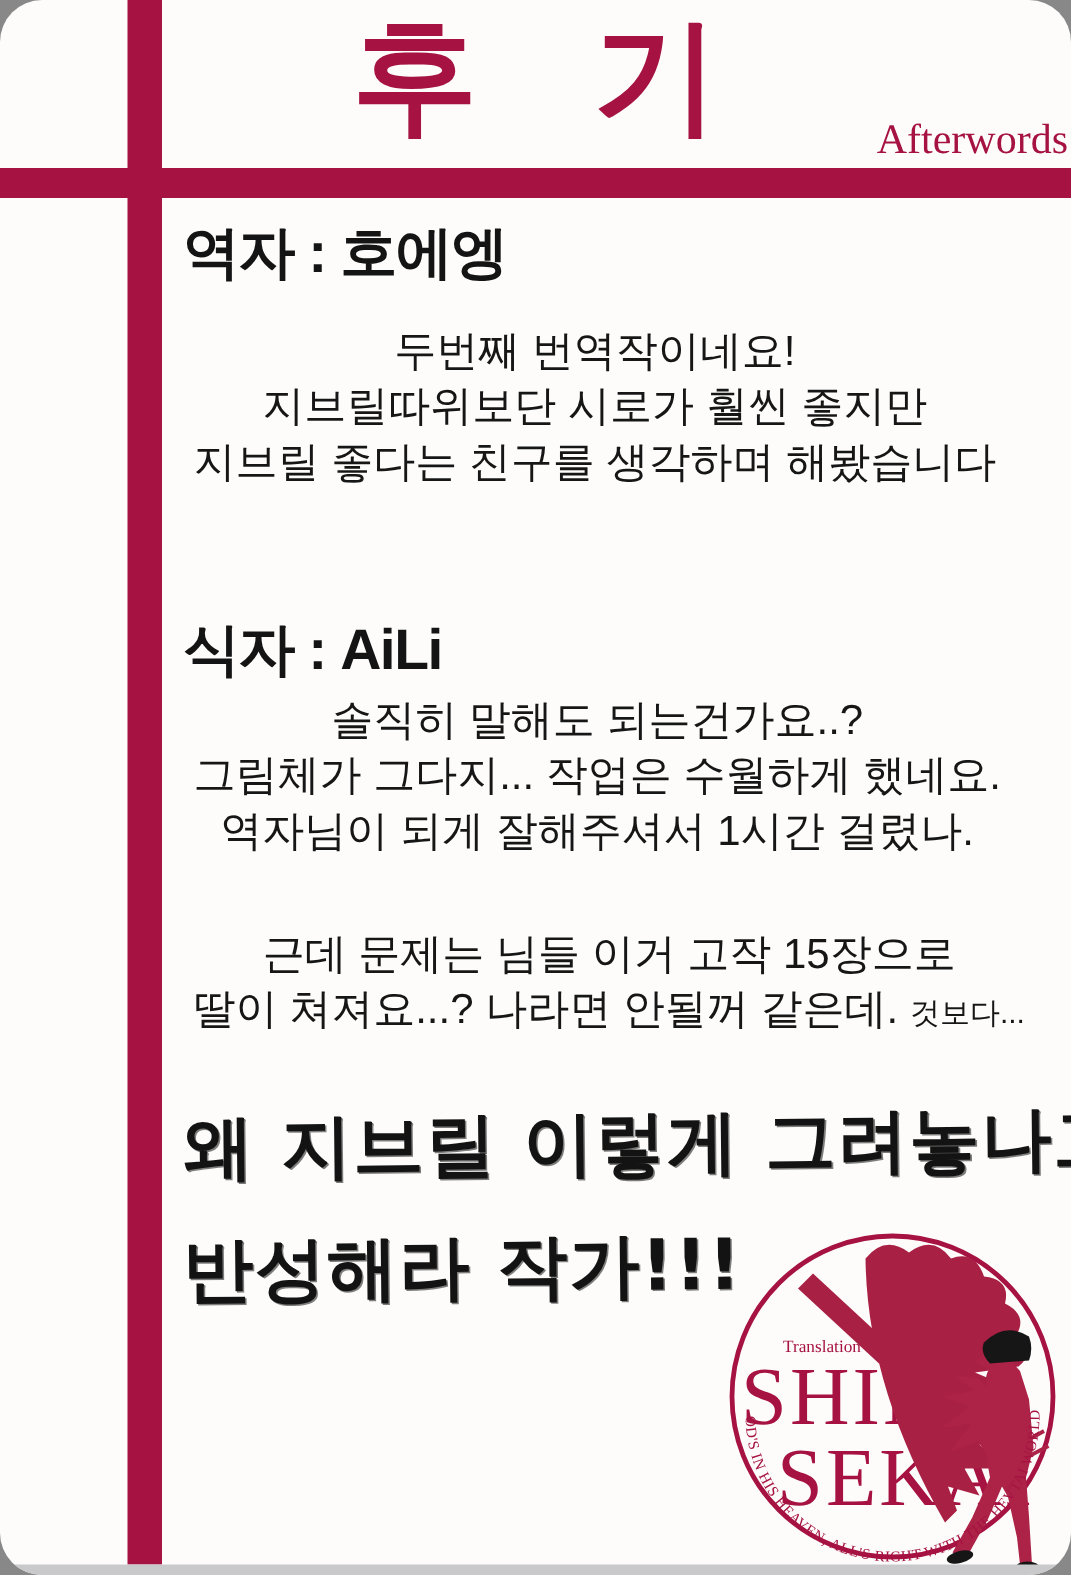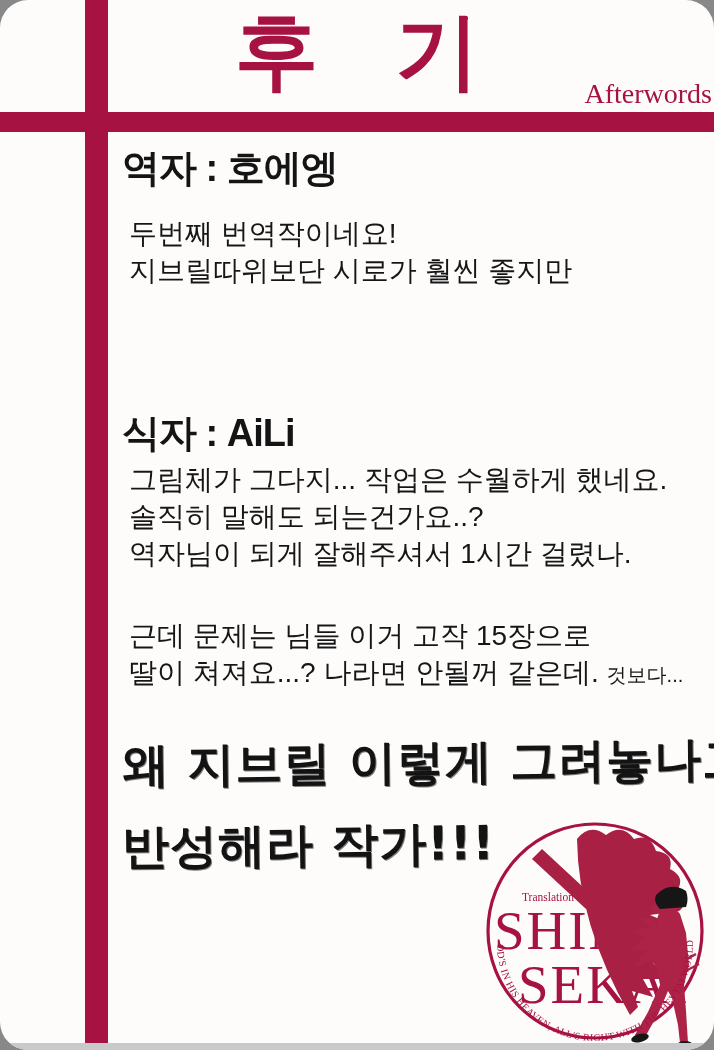--- a/index.html
+++ b/index.html
@@ -23,21 +23,21 @@
     position:absolute;right:2px;top:78px;
     font-family:"Liberation Serif","DejaVu Serif",serif;
     font-size:28px;color:#a61342;
   }
   
   .sec-heading{
     position:absolute;left:122px;font-size:38px;font-weight:700;
     color:#141414;letter-spacing:-1px;white-space:nowrap;text-align:center;
   }
   .heading-1{top:143px;} .heading-2{top:408px;}
-  .para{position:absolute;left:129px;font-size:28px;line-height:37px;color:#161616;white-space:nowrap;}
+  .para{position:absolute;left:129px;font-size:28px;line-height:37px;color:#161616;white-space:nowrap;text-align:center;}
   .para-1{top:215px;} .para-2{top:461px;} .para-3{top:617px;}
   .small-suffix{font-size:20px;}
   
   .shout{
     position:absolute;left:122px;font-weight:700;color:#131313;
     font-family:"DejaVu Sans",sans-serif;font-size:47px;letter-spacing:1px;
     transform:rotate(-0.6deg);white-space:nowrap;
     text-shadow:1px 1px 0 rgba(20,20,20,.55);
   }
   .shout-1{top:731px;} .shout-2{top:814px;}
@@ -55,26 +55,27 @@
   <div class="vbar"></div>
   <div class="hbar"></div>
 
   <div class="title-ko">후 기</div>
   <div class="title-en">Afterwords</div>
 
   <div class="sec-heading heading-1">역자 : 호에엥</div>
   <div class="para para-1">
     <div>두번째 번역작이네요!</div>
     <div>지브릴따위보단 시로가 훨씬 좋지만</div>
+    <div>지브릴 좋다는 친구를 생각하며 해봤습니다</div>
   </div>
 
   <div class="sec-heading heading-2">식자 : AiLi</div>
   <div class="para para-2">
+    <div>솔직히 말해도 되는건가요..?</div>
     <div>그림체가 그다지... 작업은 수월하게 했네요.</div>
-    <div>솔직히 말해도 되는건가요..?</div>
     <div>역자님이 되게 잘해주셔서 1시간 걸렸나.</div>
   </div>
 
   <div class="para para-3">
     <div>근데 문제는 님들 이거 고작 15장으로</div>
     <div>
       <span>딸이 쳐져요...? 나라면 안될꺼 같은데.</span>
       <span class="small-suffix">것보다...</span>
     </div>
   </div>

